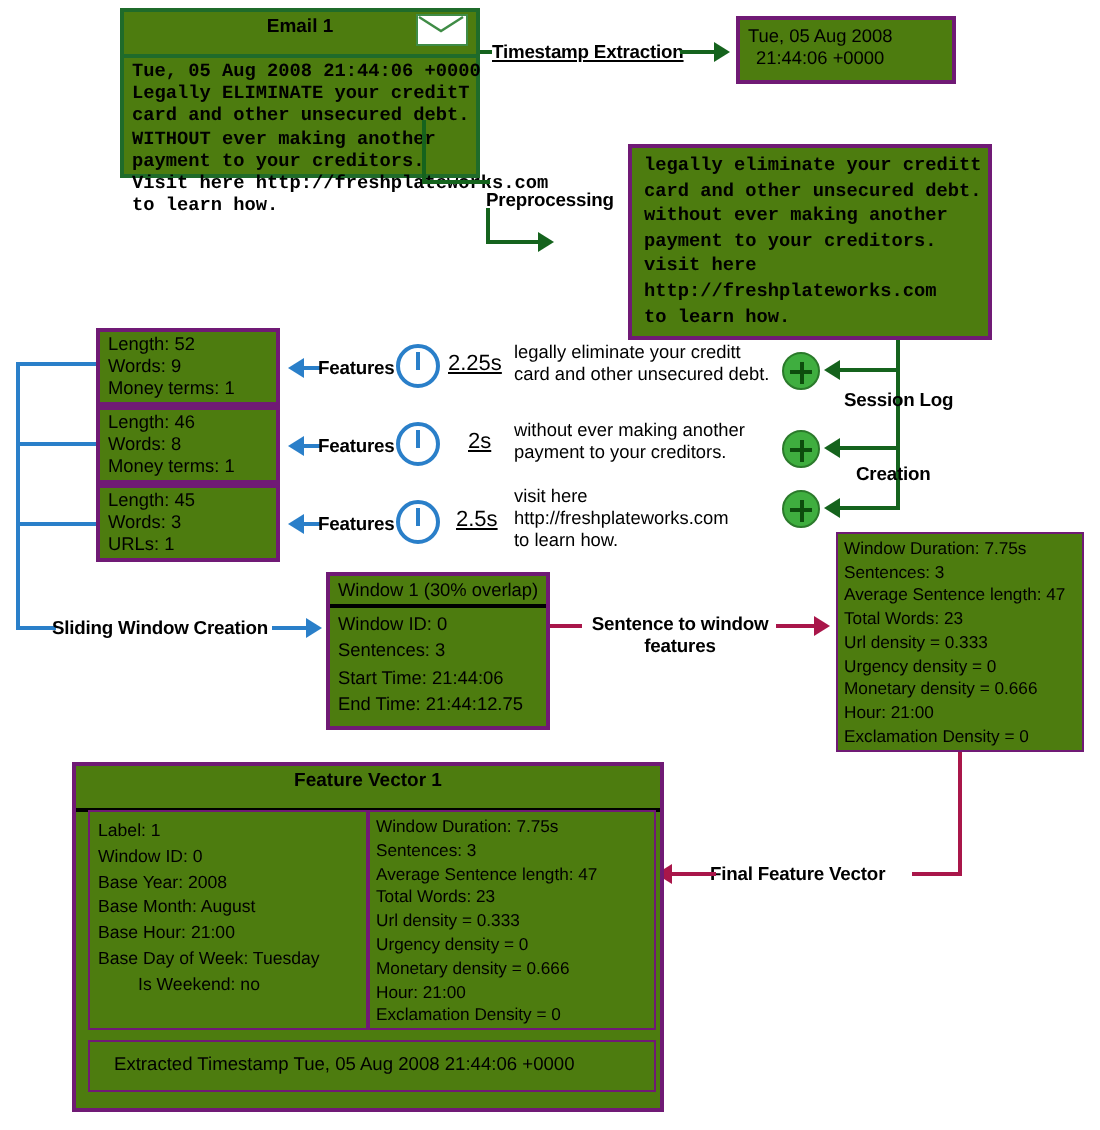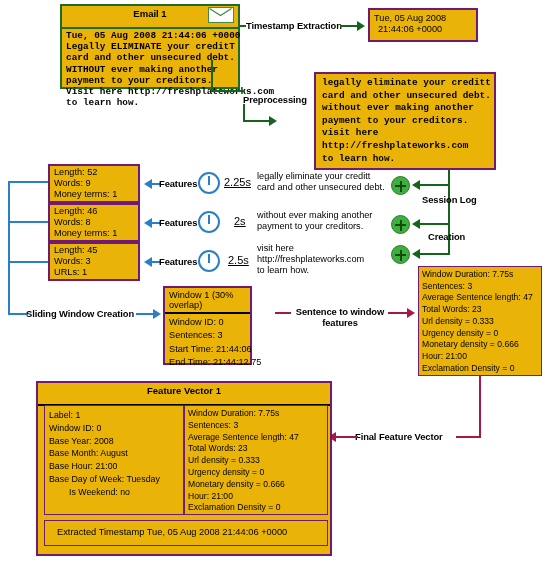--- a/index.html
+++ b/index.html
@@ -4,21 +4,21 @@
 <style>
   html,body{margin:0;padding:0;background:#ffffff;}
   body{
     width:550px;height:565px;position:relative;overflow:hidden;
     font-family:"Liberation Sans", sans-serif;
     color:#000;
   }
   .abs{position:absolute;box-sizing:border-box;}
   .box{
     position:absolute;box-sizing:border-box;
-    background:#eab308;border:2px solid #701a75;
+    background:#4d7c0f;border:2px solid #701a75;
   }
   .box-hdr{
     border-bottom:2px solid #000;
     text-align:center;font-weight:bold;font-size:9.5px;
     padding:2px 0 2px 0;
   }
   .box-body{padding:2px 4px;}
   .ln{line-height:11.2px;font-size:9.2px;white-space:nowrap;}
   .ln-b{line-height:11.2px;font-size:9.4px;font-weight:bold;white-space:nowrap;font-family:Liberation Mono, monospace;}
   .lbl{
@@ -78,21 +78,21 @@
     <div class="ln-b">Legally ELIMINATE your creditT</div>
     <div class="ln-b">card and other unsecured debt.</div>
     <div class="ln-b">WITHOUT ever making another</div>
     <div class="ln-b">payment to your creditors.</div>
     <div class="ln-b">Visit here http://freshplateworks.com</div>
     <div class="ln-b">to learn how.</div>
   </div>
 </div>
 
 <div class="h green" style="left:240px;top:25px;width:6px;"></div>
-<div class="lbl" style="left:246px;top:20px;">Timestamp Extraction</div>
+<div class="lbl" style="left:246px;top:20px;text-decoration:underline;">Timestamp Extraction</div>
 <div class="h green" style="left:340px;top:25px;width:18px;"></div>
 <div class="arrow ar-r-green" style="left:357px;top:21px;"></div>
 
 <div class="box" style="left:368px;top:8px;width:110px;height:34px;">
   <div class="box-body" style="padding-top:3px;">
     <div class="ln">Tue, 05 Aug 2008</div>
     <div class="ln" style="padding-left:4px;">21:44:06 +0000</div>
   </div>
 </div>
 
@@ -186,21 +186,21 @@
 <div class="h green" style="left:420px;top:253px;width:30px;"></div>
 <div class="arrow ar-l-green" style="left:412px;top:249px;"></div>
 
 <div class="lbl" style="left:422px;top:194px;">Session Log</div>
 <div class="lbl" style="left:428px;top:231px;">Creation</div>
 
 <div class="lbl" style="left:26px;top:308px;">Sliding Window Creation</div>
 <div class="h blue" style="left:136px;top:313px;width:18px;"></div>
 <div class="arrow ar-r-blue" style="left:153px;top:309px;"></div>
 
-<div class="box" style="left:163px;top:286px;width:89px;height:79px;">
+<div class="box" style="left:163px;top:286px;width:112px;height:79px;">
   <div class="box-hdr" style="font-weight:normal;text-align:left;padding-left:4px;font-size:9.2px;">
     <span>Window 1 (30% overlap)</span>
   </div>
   <div class="box-body" style="padding-top:2px;">
     <div class="ln" style="line-height:13.4px;">Window ID: 0</div>
     <div class="ln" style="line-height:13.4px;">Sentences:  3</div>
     <div class="ln" style="line-height:13.4px;">Start Time:  21:44:06</div>
     <div class="ln" style="line-height:13.4px;">End Time:   21:44:12.75</div>
   </div>
 </div>

